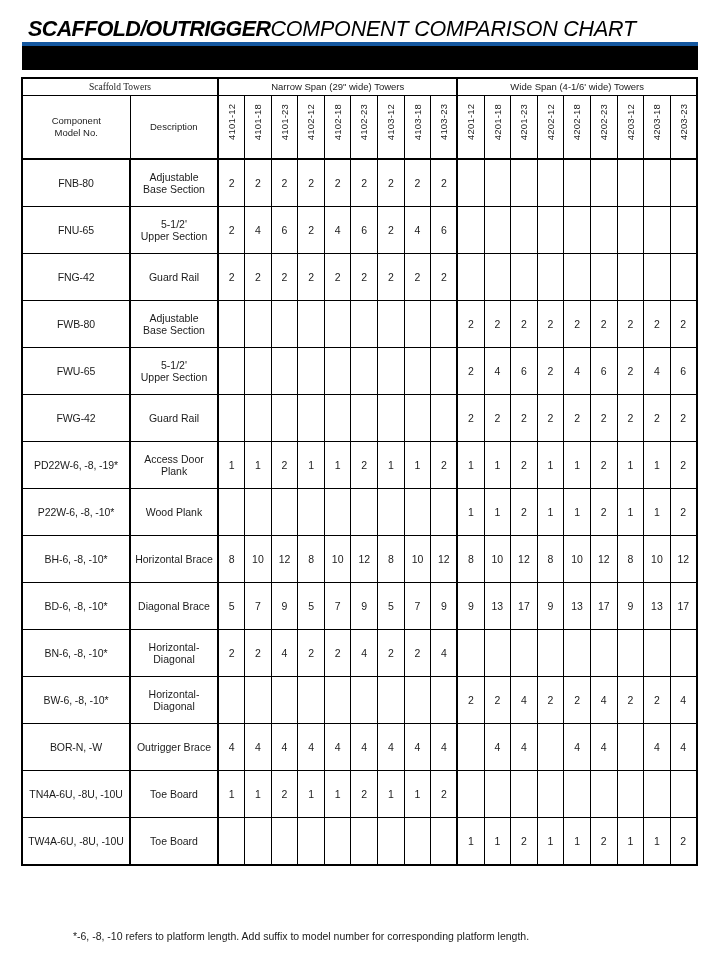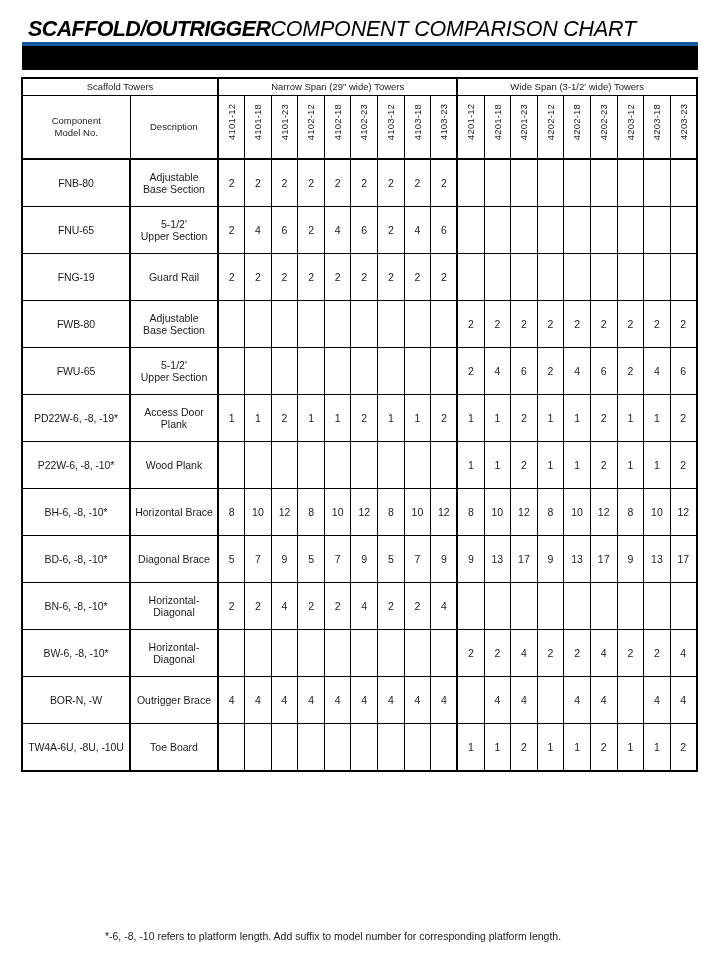--- a/index.html
+++ b/index.html
@@ -95,21 +95,21 @@
   .c-model   { width: 108px; }
   .c-desc    { width: 88px; }
   .c-num     { width: 26.6px; }
 
   
   .hdr-row td {
     height: 16px;
     font-size: 9.5px;
     line-height: 14px;
   }
-  .hdr-right { text-align: right; padding-right: 6px; }
+  .hdr-right { text-align: right; padding-right: 6px; font-family: Liberation Serif, serif; }
 
   
   .sep-left   { border-left: 2px solid #000 !important; }
   .sep-right  { border-right: 2px solid #000 !important; }
 
   
   .thick-bottom td { border-bottom: 2px solid #000 !important; }
 
   
   .rot-row td {
@@ -156,21 +156,20 @@
 
   
   .footnote {
     position: absolute;
     left: 0;
     top: 930px;
     width: 602px;
     text-align: center;
     font-size: 10.5px;
     color: #1b1b1b;
-    padding-left: 32px;
   }
 </style>
 </head>
 <body>
 
 <div id="page">
 
   <div class="title-wrap">
     <div class="title-line">
       <span class="title-strong">SCAFFOLD/OUTRIGGER</span><span class="title-light">COMPONENT COMPARISON CHART</span>
@@ -200,21 +199,21 @@
         <col class="c-num">
       <col class="c-num">
         <col class="c-num">
         <col class="c-num">
     </colgroup>
     <tbody>
 
       <tr class="hdr-row">
         <td colspan="2" class="hdr-right">Scaffold Towers</td>
         <td colspan="9" class="sep-left">Narrow Span (29" wide) Towers</td>
-        <td colspan="9" class="sep-left">Wide Span (3-1/2' wide) Towers</td>
+        <td colspan="9" class="sep-left">Wide Span (4-1/6' wide) Towers</td>
       </tr>
 
 
       <tr class="rot-row thick-bottom">
         <td class="colhdr-model">
           <span>Component</span><br>
           <span>Model No.</span>
         </td>
         <td class="colhdr-desc sep-right">Description</td>
 
@@ -313,21 +312,21 @@
           <td class="val-cell"></td>
           <td class="val-cell"></td>
           <td class="val-cell"></td>
           <td class="val-cell"></td>
           <td class="val-cell"></td>
           <td class="val-cell"></td>
           <td class="val-cell"></td>
           <td class="val-cell"></td>
         </tr>
         <tr class="data-row">
-          <td class="model-cell">FNG-19</td>
+          <td class="model-cell">FNG-42</td>
           <td class="desc-cell"><span>Guard Rail</span></td>
           <td class="val-cell">2</td>
           <td class="val-cell">2</td>
           <td class="val-cell">2</td>
           <td class="val-cell">2</td>
           <td class="val-cell">2</td>
           <td class="val-cell">2</td>
           <td class="val-cell">2</td>
           <td class="val-cell">2</td>
           <td class="val-cell">2</td>
@@ -377,20 +376,42 @@
           <td class="val-cell"></td>
           <td class="val-cell sep-left">2</td>
           <td class="val-cell">4</td>
           <td class="val-cell">6</td>
           <td class="val-cell">2</td>
           <td class="val-cell">4</td>
           <td class="val-cell">6</td>
           <td class="val-cell">2</td>
           <td class="val-cell">4</td>
           <td class="val-cell">6</td>
+        </tr>
+        <tr class="data-row">
+          <td class="model-cell">FWG-42</td>
+          <td class="desc-cell"><span>Guard Rail</span></td>
+          <td class="val-cell"></td>
+          <td class="val-cell"></td>
+          <td class="val-cell"></td>
+          <td class="val-cell"></td>
+          <td class="val-cell"></td>
+          <td class="val-cell"></td>
+          <td class="val-cell"></td>
+          <td class="val-cell"></td>
+          <td class="val-cell"></td>
+          <td class="val-cell sep-left">2</td>
+          <td class="val-cell">2</td>
+          <td class="val-cell">2</td>
+          <td class="val-cell">2</td>
+          <td class="val-cell">2</td>
+          <td class="val-cell">2</td>
+          <td class="val-cell">2</td>
+          <td class="val-cell">2</td>
+          <td class="val-cell">2</td>
         </tr>
         <tr class="data-row">
           <td class="model-cell">PD22W-6, -8, -19*</td>
           <td class="desc-cell"><span>Access Door Plank</span></td>
           <td class="val-cell">1</td>
           <td class="val-cell">1</td>
           <td class="val-cell">2</td>
           <td class="val-cell">1</td>
           <td class="val-cell">1</td>
           <td class="val-cell">2</td>
@@ -533,20 +554,42 @@
           <td class="val-cell">4</td>
           <td class="val-cell">4</td>
           <td class="val-cell"></td>
           <td class="val-cell">4</td>
           <td class="val-cell">4</td>
           <td class="val-cell"></td>
           <td class="val-cell">4</td>
           <td class="val-cell">4</td>
         </tr>
         <tr class="data-row">
+          <td class="model-cell">TN4A-6U, -8U, -10U</td>
+          <td class="desc-cell"><span>Toe Board</span></td>
+          <td class="val-cell">1</td>
+          <td class="val-cell">1</td>
+          <td class="val-cell">2</td>
+          <td class="val-cell">1</td>
+          <td class="val-cell">1</td>
+          <td class="val-cell">2</td>
+          <td class="val-cell">1</td>
+          <td class="val-cell">1</td>
+          <td class="val-cell">2</td>
+          <td class="val-cell sep-left"></td>
+          <td class="val-cell"></td>
+          <td class="val-cell"></td>
+          <td class="val-cell"></td>
+          <td class="val-cell"></td>
+          <td class="val-cell"></td>
+          <td class="val-cell"></td>
+          <td class="val-cell"></td>
+          <td class="val-cell"></td>
+        </tr>
+        <tr class="data-row">
           <td class="model-cell">TW4A-6U, -8U, -10U</td>
           <td class="desc-cell"><span>Toe Board</span></td>
           <td class="val-cell"></td>
           <td class="val-cell"></td>
           <td class="val-cell"></td>
           <td class="val-cell"></td>
           <td class="val-cell"></td>
           <td class="val-cell"></td>
           <td class="val-cell"></td>
           <td class="val-cell"></td>

